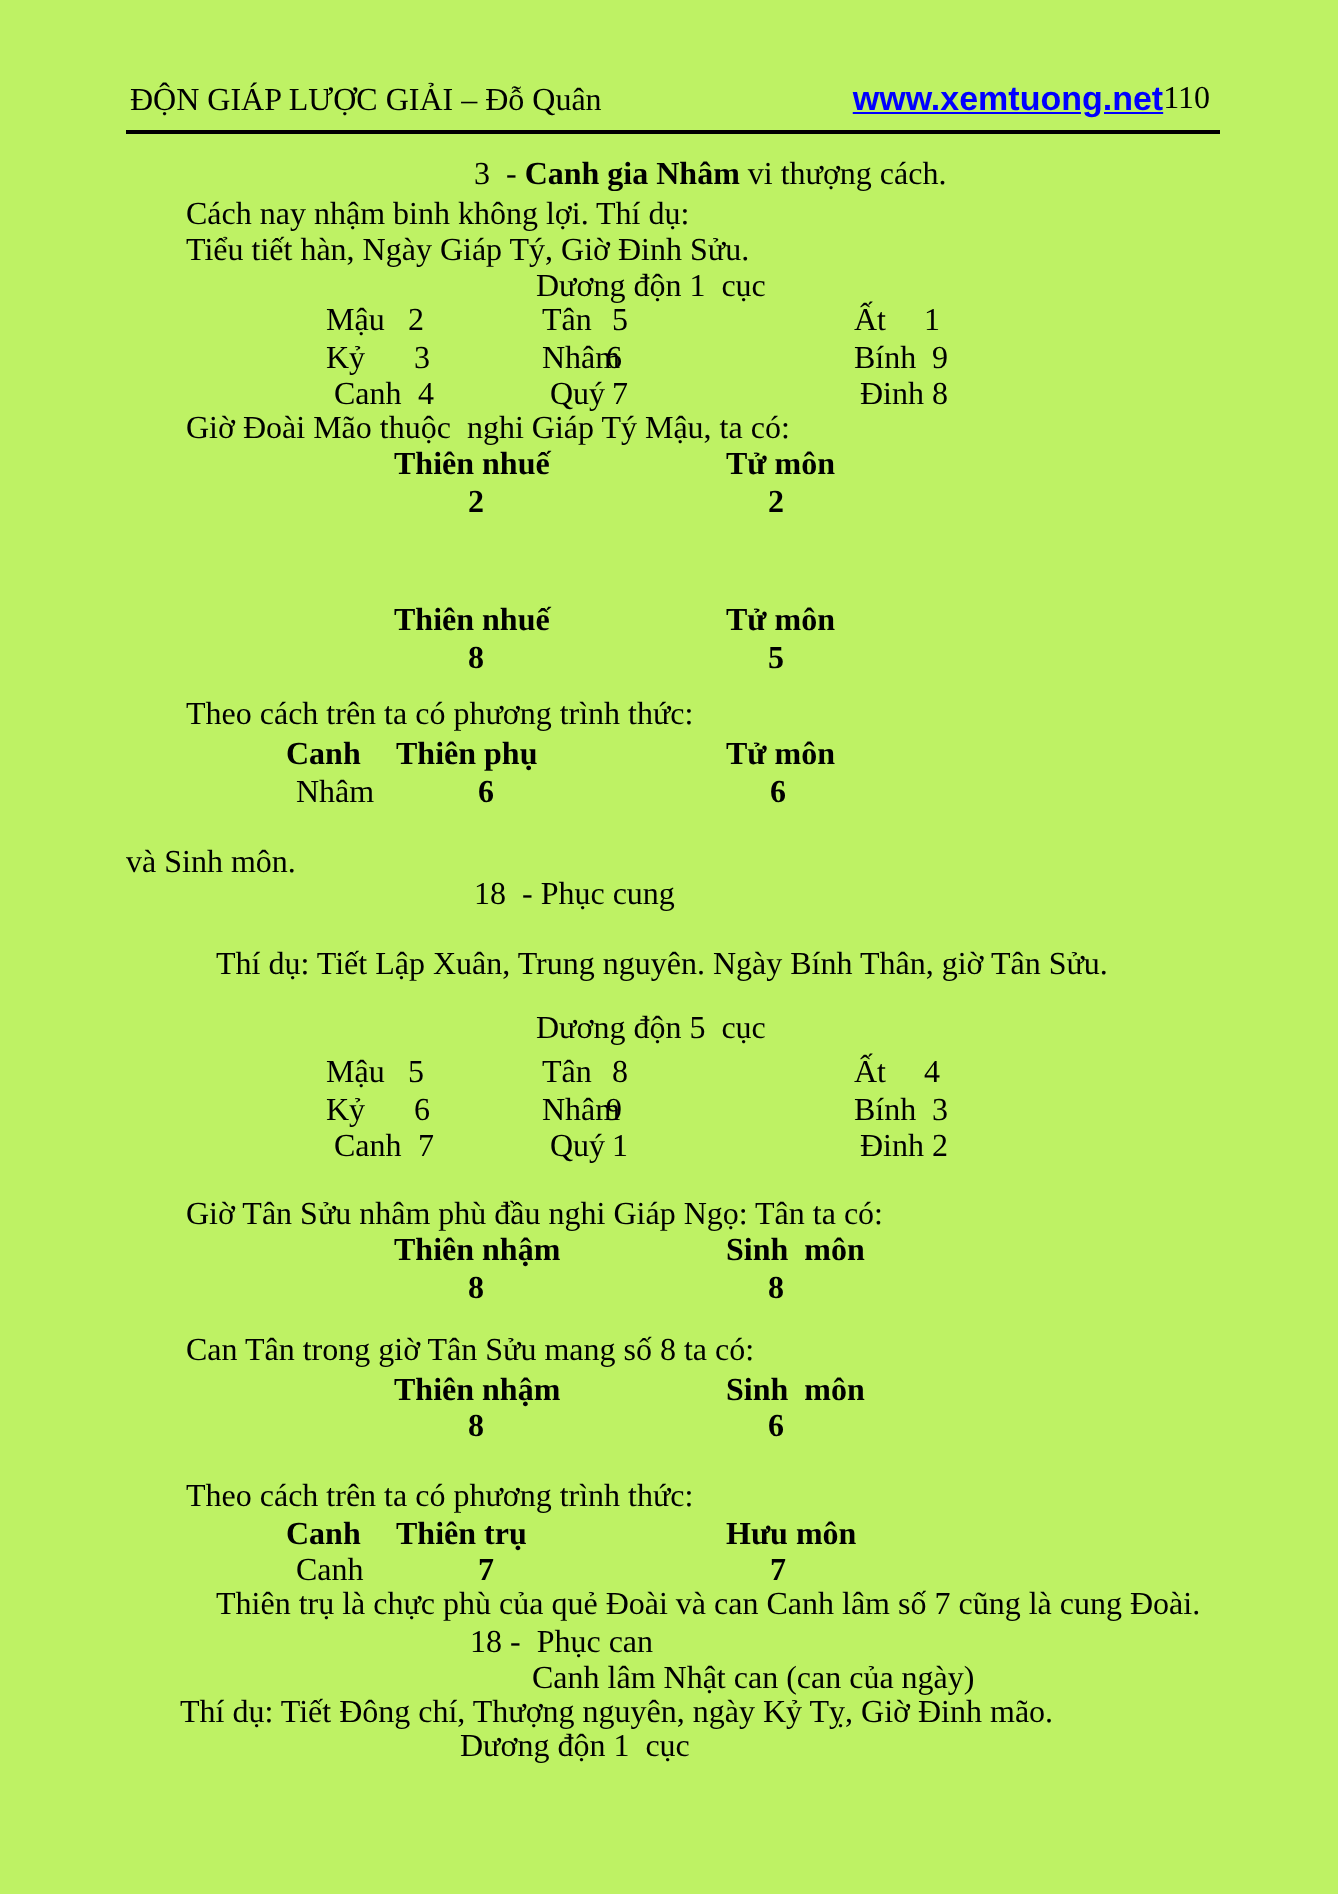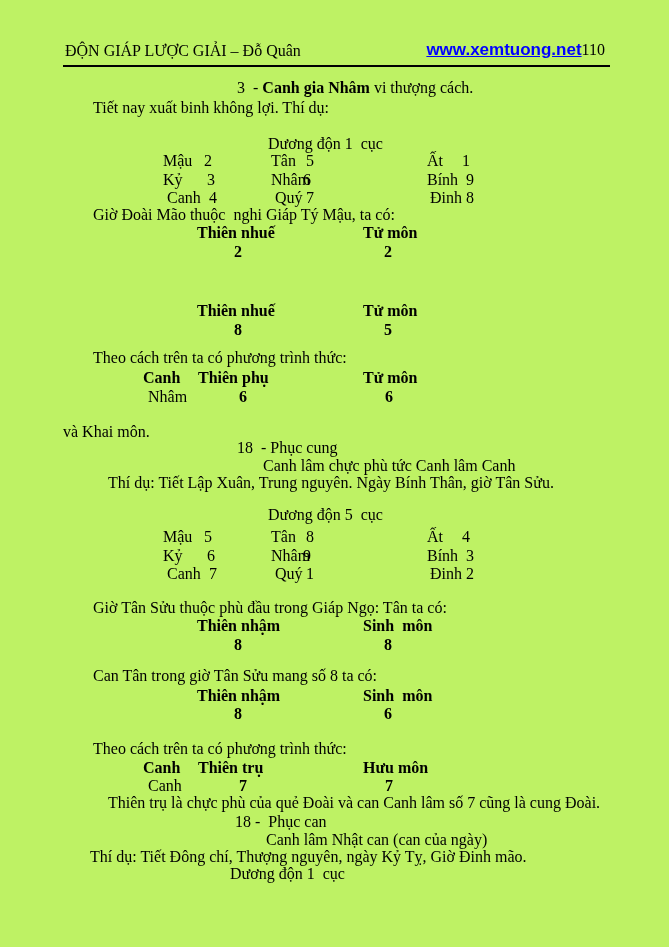--- a/index.html
+++ b/index.html
@@ -23,21 +23,22 @@
 
 <div class="page">
 
   <div class="hdr-title">ĐỘN GIÁP LƯỢC GIẢI – Đỗ Quân</div>
   <div class="hdr-right">
     <span class="hdr-link">www.xemtuong.net</span><span class="hdr-page">110</span>
   </div>
   <div class="rule"></div>
 
   <div class="ln" style="top:78px;left:237px"><span>3  - </span><span class="b">Canh gia Nhâm</span><span> vi thượng cách.</span></div>
-  <div class="ln" style="top:98px;left:93px">Tiết nay xuất binh không lợi. Thí dụ:</div>
+  <div class="ln" style="top:98px;left:93px">Cách nay nhậm binh không lợi. Thí dụ:</div>
+  <div class="ln" style="top:116px;left:93px">Tiểu tiết hàn, Ngày Giáp Tý, Giờ Đinh Sửu.</div>
   <div class="ln" style="top:134px;left:268px">Dương độn 1  cục</div>
 
   <div class="ln" style="top:151px;left:163px">Mậu</div>
   <div class="ln" style="top:151px;left:204px">2</div>
   <div class="ln" style="top:151px;left:271px">Tân</div>
   <div class="ln" style="top:151px;left:306px">5</div>
   <div class="ln" style="top:151px;left:427px">Ất</div>
   <div class="ln" style="top:151px;left:462px">1</div>
 
   <div class="ln" style="top:170px;left:163px">Kỷ</div>
@@ -69,24 +70,23 @@
 
   <div class="ln" style="top:348px;left:93px">Theo cách trên ta có phương trình thức:</div>
 
   <div class="ln b" style="top:368px;left:143px">Canh</div>
   <div class="ln b" style="top:368px;left:198px">Thiên phụ</div>
   <div class="ln b" style="top:368px;left:363px">Tử môn</div>
   <div class="ln" style="top:387px;left:148px">Nhâm</div>
   <div class="ln b" style="top:387px;left:239px">6</div>
   <div class="ln b" style="top:387px;left:385px">6</div>
 
-  <div class="ln" style="top:422px;left:63px">và Khai môn.</div>
+  <div class="ln" style="top:422px;left:63px">và Sinh môn.</div>
 
   <div class="ln" style="top:438px;left:237px">18  - Phục cung</div>
-  <div class="ln" style="top:456px;left:263px">Canh lâm chực phù tức Canh lâm Canh</div>
   <div class="ln" style="top:473px;left:108px">Thí dụ: Tiết Lập Xuân, Trung nguyên. Ngày Bính Thân, giờ Tân Sửu.</div>
   <div class="ln" style="top:505px;left:268px">Dương độn 5  cục</div>
 
   <div class="ln" style="top:527px;left:163px">Mậu</div>
   <div class="ln" style="top:527px;left:204px">5</div>
   <div class="ln" style="top:527px;left:271px">Tân</div>
   <div class="ln" style="top:527px;left:306px">8</div>
   <div class="ln" style="top:527px;left:427px">Ất</div>
   <div class="ln" style="top:527px;left:462px">4</div>
 
@@ -97,21 +97,21 @@
   <div class="ln" style="top:546px;left:427px">Bính</div>
   <div class="ln" style="top:546px;left:466px">3</div>
 
   <div class="ln" style="top:564px;left:167px">Canh</div>
   <div class="ln" style="top:564px;left:209px">7</div>
   <div class="ln" style="top:564px;left:275px">Quý</div>
   <div class="ln" style="top:564px;left:306px">1</div>
   <div class="ln" style="top:564px;left:430px">Đinh</div>
   <div class="ln" style="top:564px;left:466px">2</div>
 
-  <div class="ln" style="top:598px;left:93px">Giờ Tân Sửu thuộc phù đầu trong Giáp Ngọ: Tân ta có:</div>
+  <div class="ln" style="top:598px;left:93px">Giờ Tân Sửu nhâm phù đầu nghi Giáp Ngọ: Tân ta có:</div>
 
   <div class="ln b" style="top:616px;left:197px">Thiên nhậm</div>
   <div class="ln b" style="top:616px;left:363px">Sinh  môn</div>
   <div class="ln b" style="top:635px;left:234px">8</div>
   <div class="ln b" style="top:635px;left:384px">8</div>
 
   <div class="ln" style="top:666px;left:93px">Can Tân trong giờ Tân Sửu mang số 8 ta có:</div>
 
   <div class="ln b" style="top:686px;left:197px">Thiên nhậm</div>
   <div class="ln b" style="top:686px;left:363px">Sinh  môn</div>

